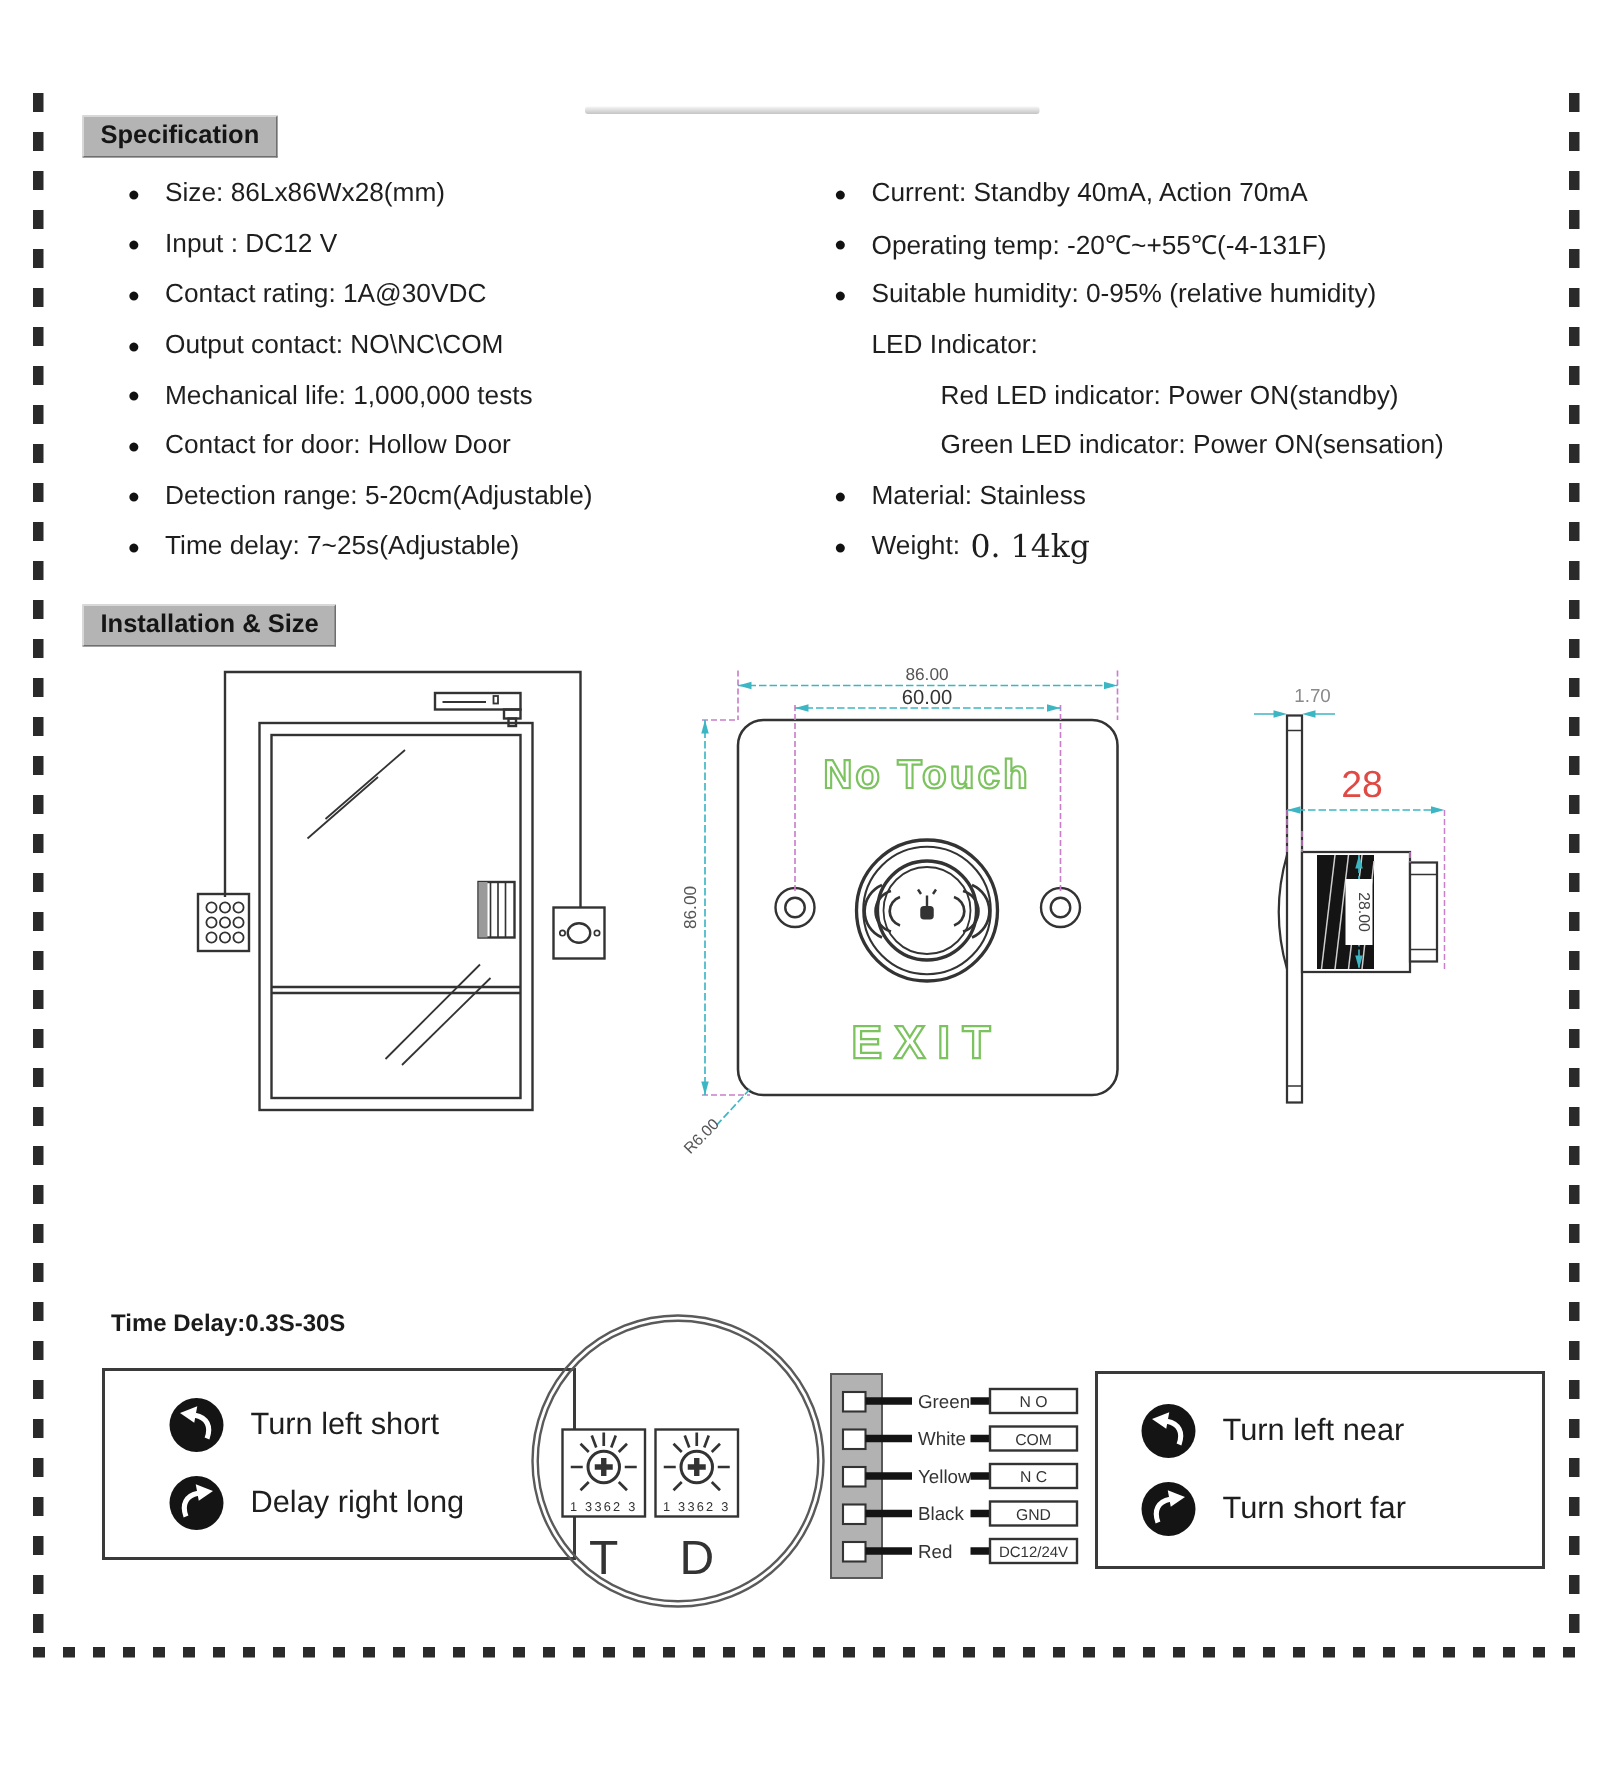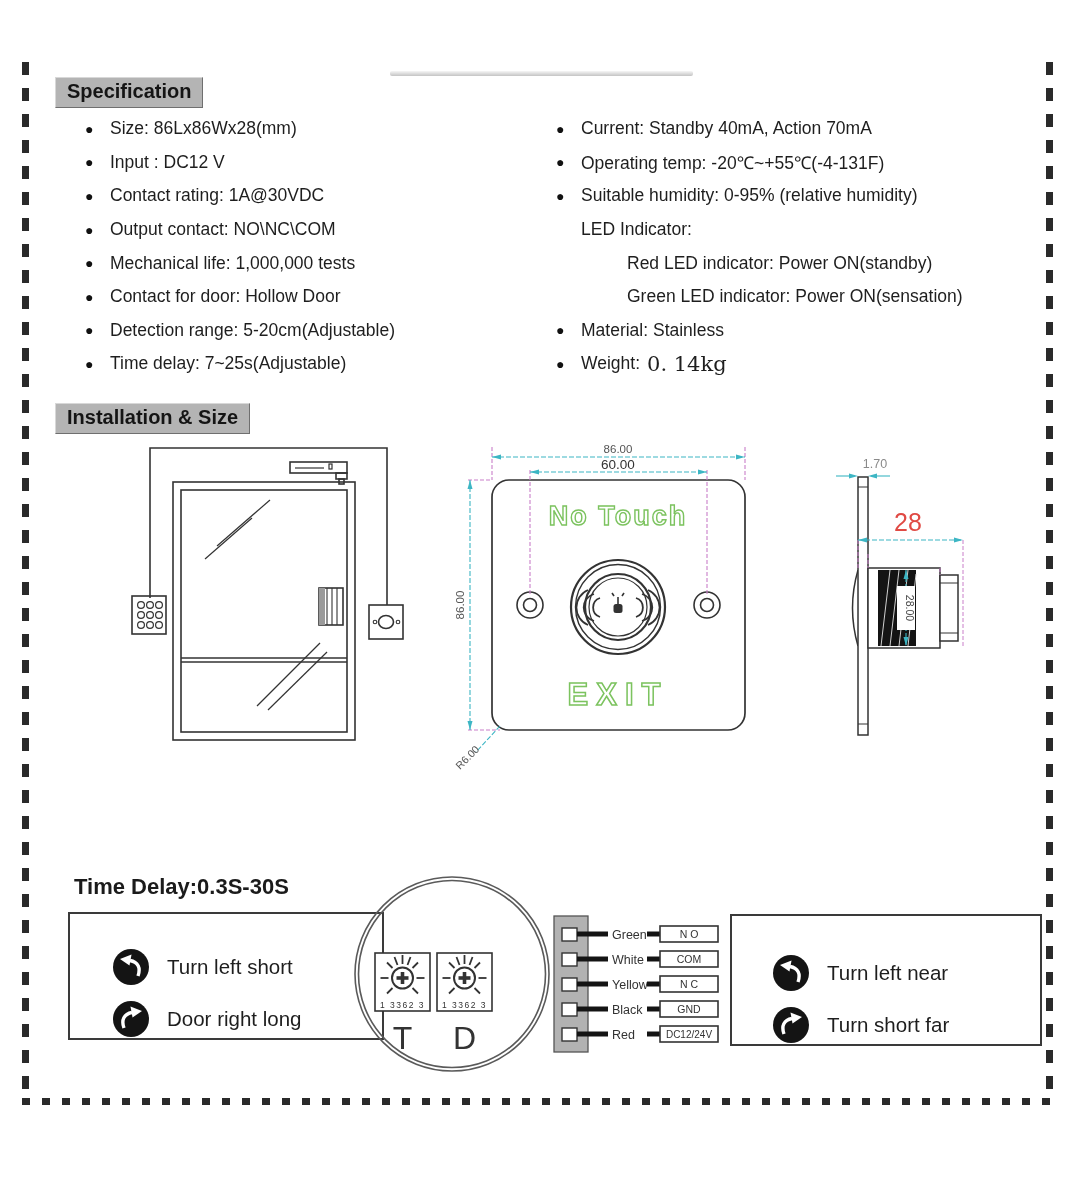--- a/index.html
+++ b/index.html
@@ -8,33 +8,33 @@
   .abs{position:absolute;}
 
   
   .vdash{position:absolute;width:7px;background:repeating-linear-gradient(180deg,#2a2a2a 0 13px,transparent 13px 26px);}
   .hdash{position:absolute;height:7px;background:repeating-linear-gradient(90deg,#2a2a2a 0 8px,transparent 8px 20px);}
 
   .topbar{position:absolute;left:390px;top:71px;width:303px;height:5px;border-radius:2px;
           background:linear-gradient(#f6f6f6,#c4c4c4);}
 
   
-  .sec-header{display:inline-block;background:#b4b4b4;color:#151515;font-weight:bold;font-size:20px;
+  .sec-header{display:inline-block;background:#b4b4b4;color:#151515;font-weight:bold;font-size:17px;
               padding:2px 11px 4px;border:1px solid;border-color:#d8d8d8 #6f6f6f #6f6f6f #d8d8d8;}
 
   
   .spec-col{position:absolute;list-style:none;margin:0;padding:0;}
   .spec-item{display:flex;align-items:center;height:33.6px;font-size:17.5px;color:#1e1e1e;white-space:nowrap;}
   .spec-item .blt{width:14px;font-size:14px;margin-right:11px;color:#111;flex:0 0 14px;}
   .spec-item.no-bullet .blt{visibility:hidden;}
   .spec-item.indent1{padding-left:46px;}
   .serif-val{font-family:"DejaVu Serif", serif;font-size:21px;margin-left:7px;}
 
   
-  .turn-box{position:absolute;border:2px solid #3a3a3a;background:#fff;display:flex;flex-direction:column;justify-content:flex-end;gap:14px;}
+  .turn-box{position:absolute;border:2px solid #3a3a3a;background:#fff;display:flex;flex-direction:column;justify-content:center;gap:14px;}
   .turn-row{display:flex;align-items:center;gap:17px;}
   .turn-label{font-size:20.5px;color:#1e1e1e;white-space:nowrap;}
   .mini-title{position:absolute;font-weight:bold;color:#1b1b1b;white-space:nowrap;}
 
   svg text{font-family:"Liberation Sans", sans-serif;}
 </style>
 </head>
 <body>
 
 <div id="canvas">
@@ -279,37 +279,37 @@
       <polygon points="78,142 75.5,151 80.5,151" stroke="none"></polygon>
         <polygon points="78,218 75.5,209 80.5,209" stroke="none"></polygon>
     </g>
     <rect x="69" y="158" width="18" height="44" fill="#fff" stroke="none"></rect>
     <text x="78" y="180" font-size="10.5" fill="#444" text-anchor="middle" transform="rotate(90 78 180)">28.00</text>
     <text x="47" y="40" font-size="12.5" fill="#8a8a8a" text-anchor="middle">1.70</text>
     <text x="80" y="103" font-size="25" fill="#e04a44" text-anchor="middle">28</text>
   </svg>
 
 
-  <div class="mini-title" style="left:74px;top:874px;font-size:22px;">Time Delay:0.3S-30S</div>
+  <div class="mini-title" style="left:74px;top:874px;font-size:16px;">Time Delay:0.3S-30S</div>
   <div class="turn-box" style="left:68px;top:912px;width:270px;height:124px;padding-left:42px;">
     <div class="turn-row">
       <svg width="38" height="38" viewBox="0 0 38 38">
         <circle cx="19" cy="19" r="18" fill="#141414"></circle>
         <path d="M26,28 C29,20 26,14 18,12.5" stroke="#fff" stroke-width="3.4" fill="none"></path>
         <polygon points="8,11 19.5,6.5 17.5,17.5" fill="#fff"></polygon>
       </svg>
       <span class="turn-label">Turn left short</span>
     </div>
     <div class="turn-row">
       <svg width="38" height="38" viewBox="0 0 38 38">
         <circle cx="19" cy="19" r="18" fill="#141414"></circle>
         <path d="M12,28 C9,20 12,14 20,12.5" stroke="#fff" stroke-width="3.4" fill="none"></path>
         <polygon points="30,11 18.5,6.5 20.5,17.5" fill="#fff"></polygon>
       </svg>
-      <span class="turn-label">Door right long</span>
+      <span class="turn-label">Delay right long</span>
     </div>
   </div>
 
   <svg class="abs" style="left:345px;top:872px;" width="215" height="212" viewBox="0 0 215 212">
     <defs>
       <g id="dial">
         <circle r="10.5" fill="none" stroke="#333" stroke-width="2"></circle>
         <line x1="0" y1="-6" x2="0" y2="6" stroke="#333" stroke-width="3.6"></line>
         <line x1="-6" y1="0" x2="6" y2="0" stroke="#333" stroke-width="3.6"></line>
         <g stroke="#333" stroke-width="1.8">
@@ -376,21 +376,21 @@
         <rect x="10" y="123" width="15" height="13" fill="#fff" stroke="#333" stroke-width="1.4"></rect>
         <line x1="25" y1="129" x2="56" y2="129" stroke="#141414" stroke-width="5"></line>
         <text x="60" y="133.5" font-size="12.5" fill="#333">Red</text>
         <line x1="95" y1="129" x2="108" y2="129" stroke="#141414" stroke-width="5"></line>
         <rect x="108" y="121" width="58" height="16" fill="#fff" stroke="#333" stroke-width="1.6"></rect>
         <text x="137" y="133" font-size="10" fill="#333" text-anchor="middle">DC12/24V</text>
       </g>
     </g>
   </svg>
 
-  <div class="turn-box" style="left:730px;top:914px;width:268px;height:128px;padding-left:40px;">
+  <div class="turn-box" style="left:730px;top:914px;width:268px;height:128px;padding-left:28px;">
     <div class="turn-row">
       <svg width="38" height="38" viewBox="0 0 38 38">
         <circle cx="19" cy="19" r="18" fill="#141414"></circle>
         <path d="M26,28 C29,20 26,14 18,12.5" stroke="#fff" stroke-width="3.4" fill="none"></path>
         <polygon points="8,11 19.5,6.5 17.5,17.5" fill="#fff"></polygon>
       </svg>
       <span class="turn-label">Turn left near</span>
     </div>
     <div class="turn-row">
       <svg width="38" height="38" viewBox="0 0 38 38">

